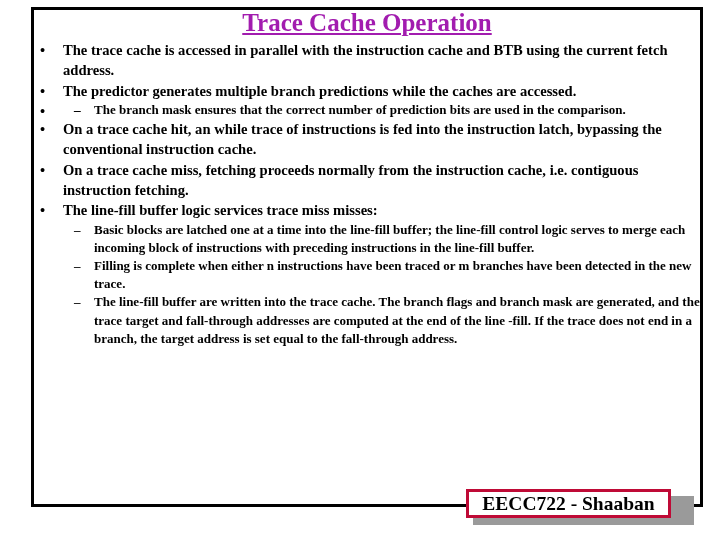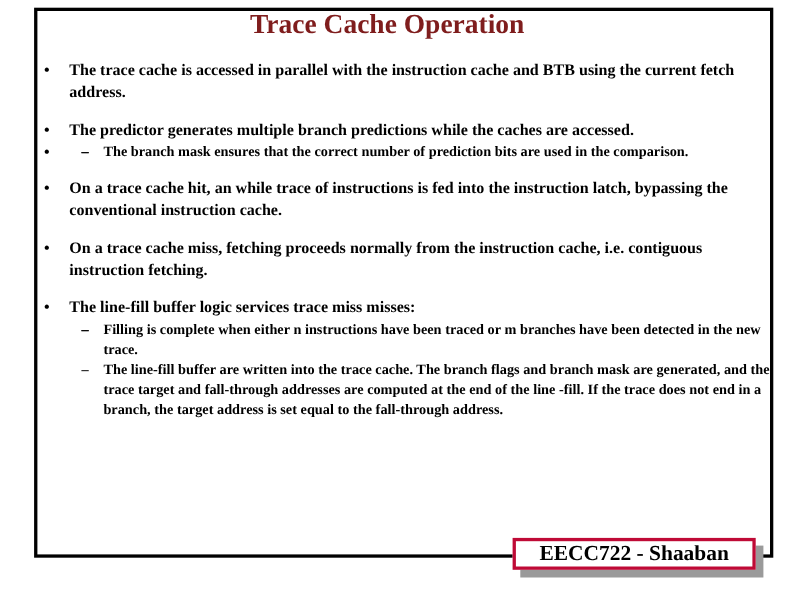--- a/index.html
+++ b/index.html
@@ -29,30 +29,31 @@
     width: 672px;
     height: 500px;
     border: 3px solid #000000;
     box-sizing: border-box;
     background: #ffffff;
   }
 
   
   #title {
     position: absolute;
-    left: 16px;
+    left: 31px;
     top: 7px;
     width: 672px;
     text-align: center;
     font-size: 25px;
     font-weight: bold;
     line-height: 31px;
-    color: #7f1d1d;
+    color: #a21caf;
     letter-spacing: 0px;
     white-space: nowrap;
+    text-decoration: underline;
   }
 
   
   #content {
     position: absolute;
     left: 36px;
     top: 40px;
     width: 664px;
     color: #000000;
   }
@@ -66,21 +67,20 @@
     position: relative;
     padding-left: 27px;
     font-size: 14.6px;
     line-height: 20.3px;
     font-weight: bold;
     margin: 0 0 0 0;
     text-align: left;
   }
   ul.lvl1 > li > .btxt {
     display: block;
-    margin-top: 14px;
   }
   ul.lvl1 > li > .bullet {
     position: absolute;
     left: 4px;
     top: 0px;
     font-size: 14.6px;
     line-height: 20.3px;
     font-weight: bold;
   }
 
@@ -119,21 +119,21 @@
     left: 7px;
     top: 7px;
     width: 221px;
     height: 29px;
     background: #9a9a9a;
   }
   #footer-box {
     position: absolute;
     left: 0px;
     top: 0px;
-    width: 221px;
+    width: 205px;
     height: 29px;
     background: #ffffff;
     border: 3px solid #bf0a36;
     box-sizing: border-box;
     display: flex;
     align-items: center;
     justify-content: center;
   }
   #footer-title {
     font-size: 19.5px;
@@ -199,20 +199,21 @@
         <span class="bullet">•</span>
         <span class="btxt">On a trace cache miss, fetching proceeds normally from the instruction cache, i.e. contiguous instruction fetching.</span>
       </li>
 
       <li>
         <span class="bullet">•</span>
         <span class="btxt">The line-fill buffer logic services trace miss misses:</span>
         <ul class="lvl2">
           <li>
             <span class="dash">–</span>
+            <span>Basic blocks are latched one at a time into the line-fill buffer; the line-fill control logic serves to merge each incoming block of instructions with preceding instructions in the line-fill buffer.</span>
           </li>
           <li>
             <span class="dash">–</span>
             <span>Filling is complete when either n instructions have been traced or m branches have been detected in the new trace.</span>
           </li>
           <li>
             <span class="dash">–</span>
             <span>The line-fill buffer are written into the trace cache. The branch flags and branch mask are generated, and the trace target and fall-through addresses are computed at the end of the line -fill. If the trace does not end in a branch, the target address is set equal to the fall-through address.</span>
           </li>
         </ul>

